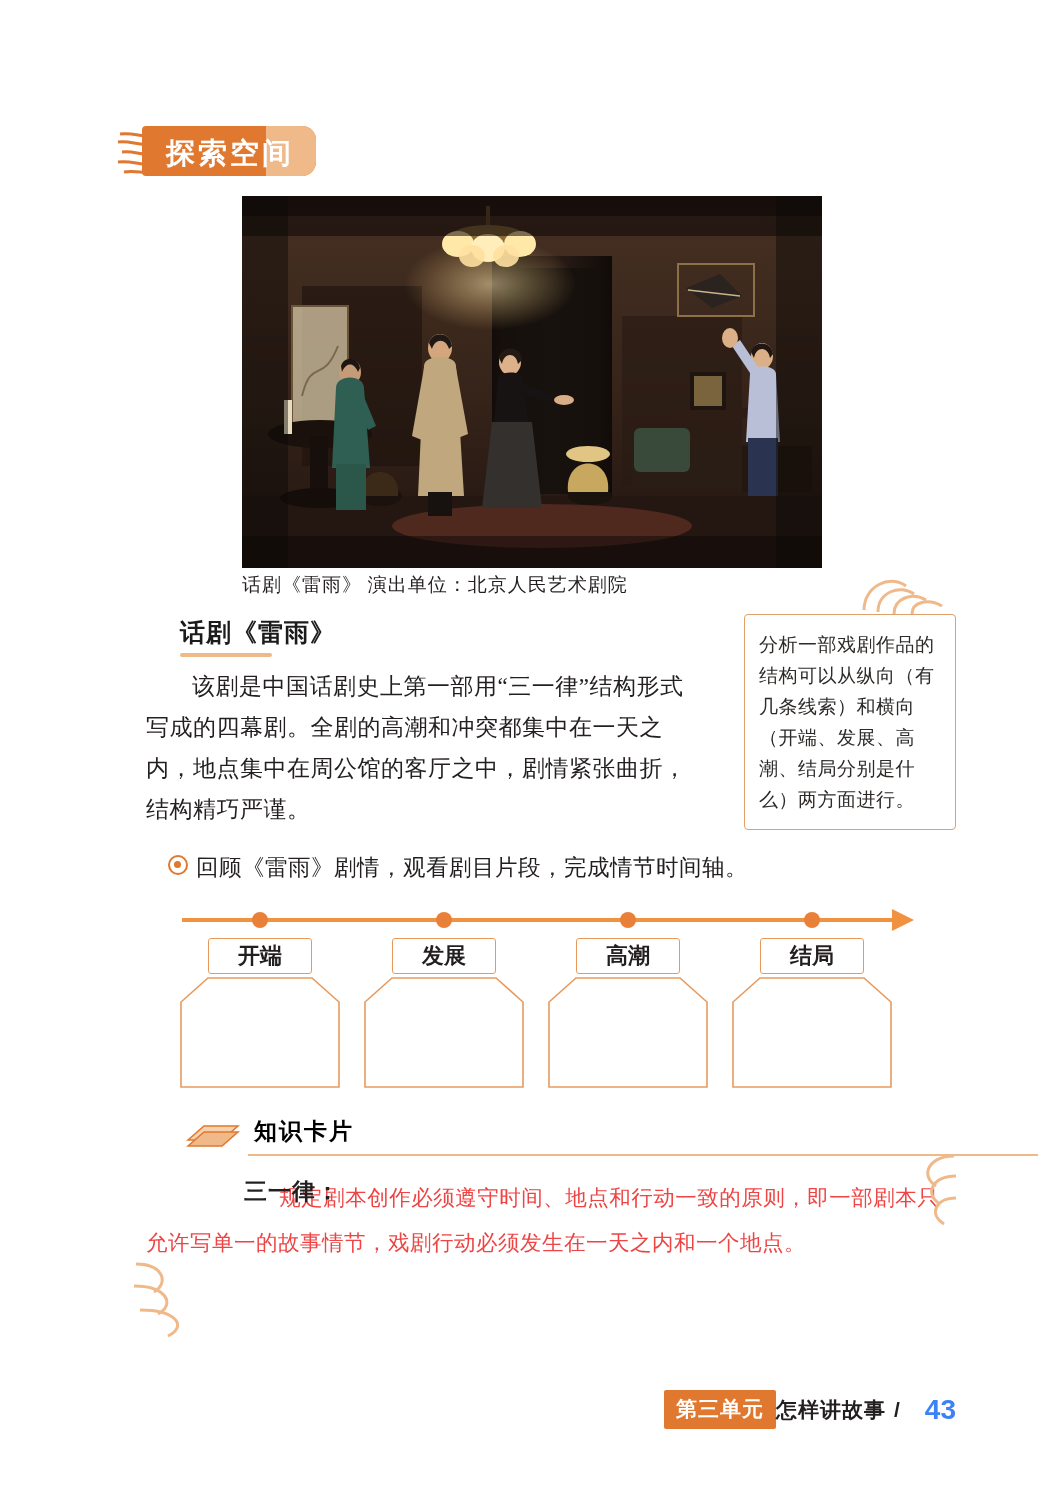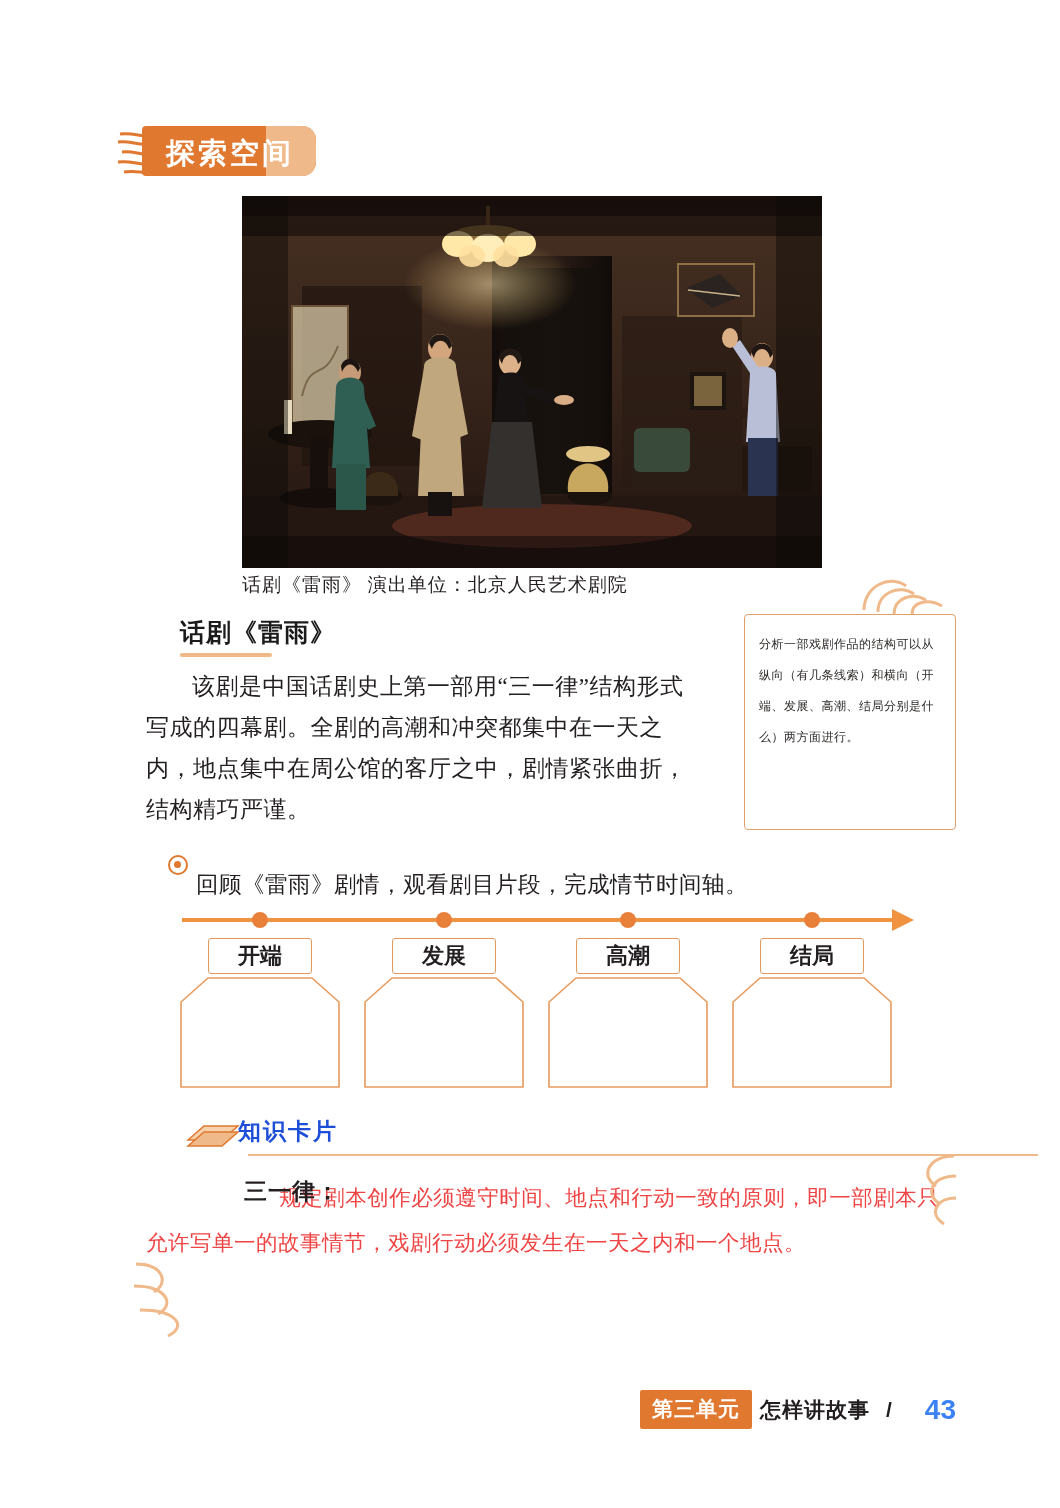--- a/index.html
+++ b/index.html
@@ -122,42 +122,41 @@
     top: 614px;
     width: 212px;
     height: 216px;
     border: 1.5px solid #e0a06a;
     border-radius: 4px;
     background: #ffffff;
     box-sizing: border-box;
     padding: 14px 14px 0 14px;
   }
   .side-note .txt {
-    font-size: 12px;
+    font-size: 19px;
     line-height: 31px;
     color: #2d2a28;
     letter-spacing: 0.5px;
   }
   .note-cloud {
     position: absolute;
     left: 856px;
     top: 556px;
     width: 100px;
     height: 62px;
   }
 
   
   .task-line {
     position: absolute;
     left: 196px;
     top: 852px;
     font-size: 22.5px;
     letter-spacing: 0.5px;
     color: #231f20;
-    margin-top: 17px;
   }
   .task-bullet {
     position: absolute;
     left: 168px;
     top: 855px;
     width: 20px;
     height: 20px;
     border: 2.5px solid #e0782f;
     border-radius: 50%;
     box-sizing: border-box;
@@ -251,25 +250,25 @@
   }
   .kc-icon {
     position: absolute;
     left: 0;
     top: 6px;
     width: 54px;
     height: 34px;
   }
   .kc-title {
     position: absolute;
-    left: 52px;
+    left: 68px;
     top: 4px;
     font-size: 23px;
     font-weight: bold;
-    color: #1d4ed8;
+    color: #000000;
     letter-spacing: 2px;
     font-family: "Liberation Sans", "DejaVu Sans", sans-serif;
     text-align: center;
   }
   .kc-rule {
     position: absolute;
     left: 62px;
     top: 42px;
     width: 790px;
     height: 2px;
@@ -300,21 +299,21 @@
   
   .cloud-deco { position: absolute; }
 
   
   .footer {
     position: absolute;
     right: 104px;
     top: 1390px;
     display: flex;
     align-items: center;
-    gap: 8px;
+    gap: 0;
   }
   .footer-unit {
     background: #e0782f;
     color: #ffffff;
     font-size: 21px;
     font-weight: bold;
     padding: 5px 12px 6px 12px;
     letter-spacing: 1px;
     border-radius: 2px;
     font-family: "Liberation Sans", "DejaVu Sans", sans-serif;

